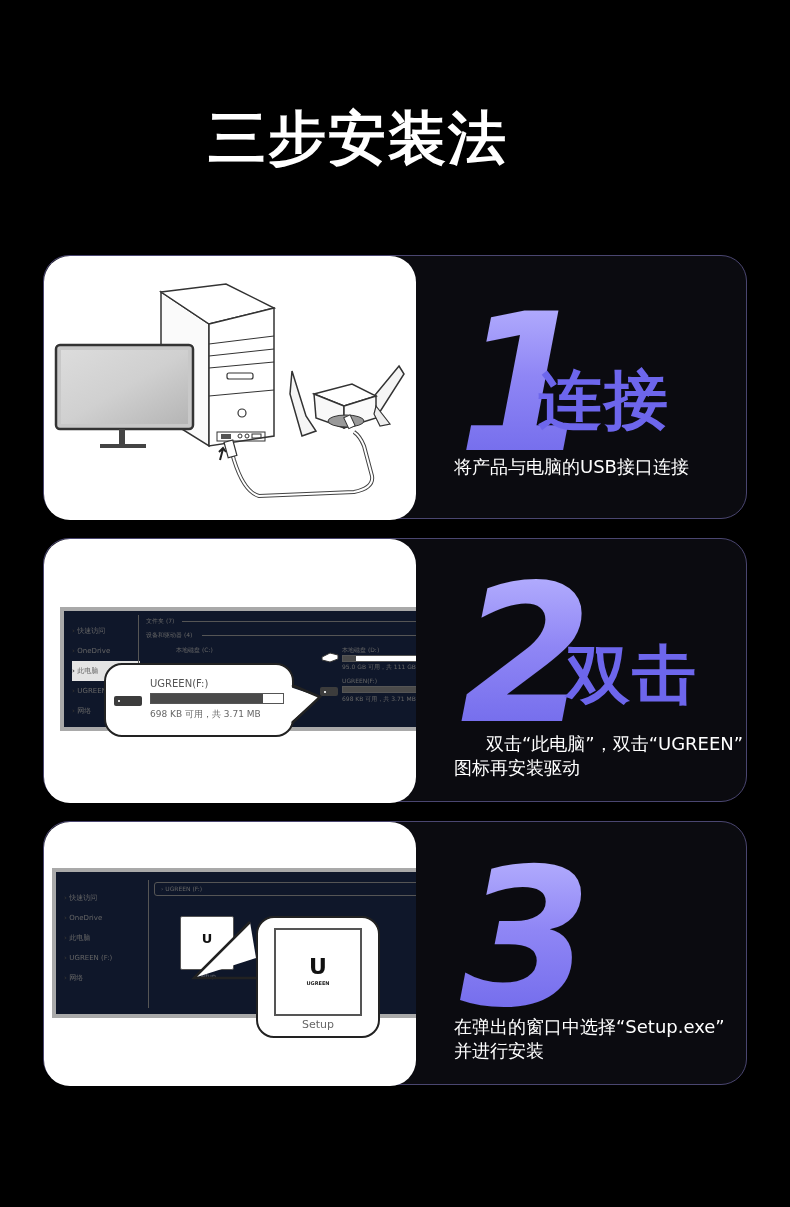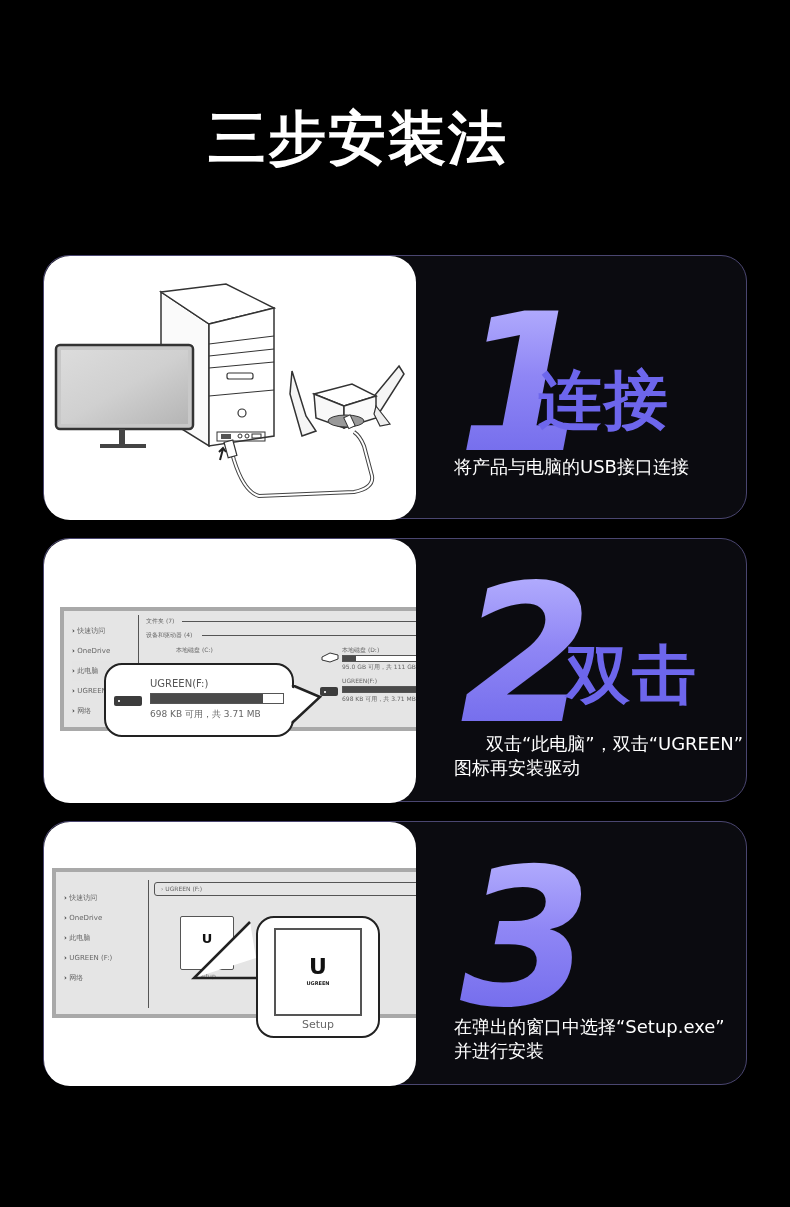--- a/index.html
+++ b/index.html
@@ -32,21 +32,21 @@
   .step-title {
     position: absolute; font-size: 64px; font-weight: bold; color: #6d66ec;
     line-height: 1; letter-spacing: 2px;
   }
   .step-desc {
     position: absolute; left: 38px; font-size: 18px; line-height: 25px; color: #fff;
     white-space: nowrap;
   }
 
   
-  .win { position: absolute; background: #e5e5e5; border: 4px solid #a9a9a9; }
+  .win { position: absolute; background: #0f172a; border: 4px solid #a9a9a9; }
   .nav { position: absolute; font-size: 7px; color: #666; line-height: 20px; }
   .nav div { white-space: nowrap; }
   .nav div::before { content: "›  "; color: #333; font-weight: bold; }
   .nav .sel { background: #e4e4e4; }
   .vline { position: absolute; width: 1px; background: #555; }
   .small { position: absolute; font-size: 6px; color: #666; white-space: nowrap; }
   .hline { position: absolute; height: 1px; background: #555; }
 
   .callout { position: absolute; background: #fff; border: 2.5px solid #222; border-radius: 18px; }
   .bar { position: absolute; background: #fff; border: 1px solid #555; }

